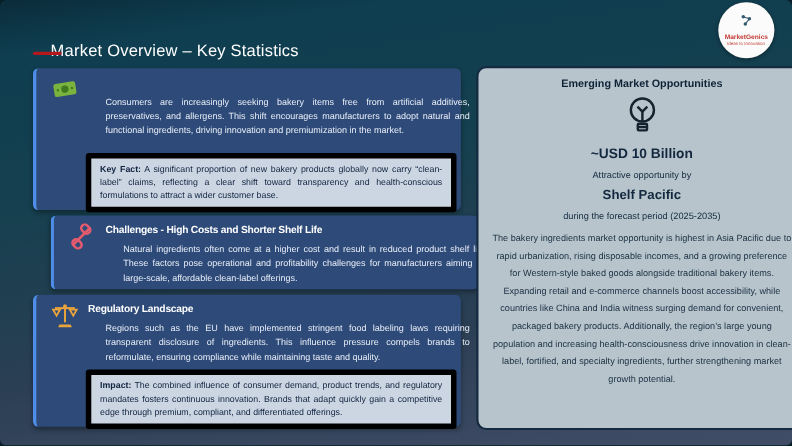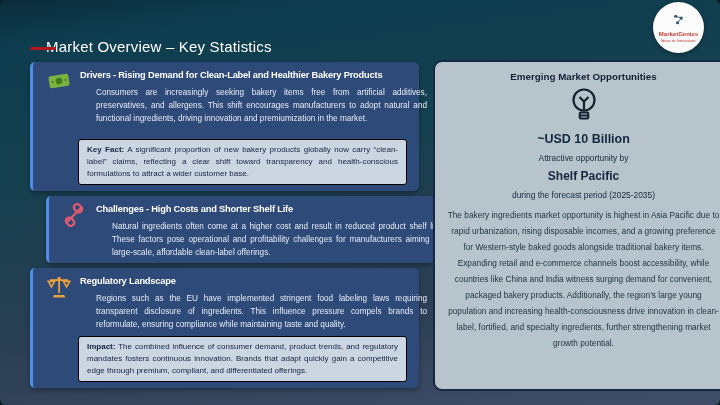--- a/index.html
+++ b/index.html
@@ -21,21 +21,21 @@
   .panel{position:absolute;left:30px;width:386px;background:#2d4a78;border-left:3px solid #4e8ee8;
     border-radius:5px;box-shadow:0 2px 5px rgba(0,0,0,.35);}
   .panel-1{top:62px;height:129px;}
   .panel-2{top:196px;height:67px;margin-left:16px;}
   .panel-3{top:268px;height:120px;}
   .panel-icon{position:absolute;left:13px;top:7px;width:26px;height:24px;}
   .panel-title{position:absolute;left:47px;top:8px;margin:0;font-size:9.3px;font-weight:bold;color:#ffffff;
     letter-spacing:-.2px;white-space:nowrap;}
   .panel-body{position:absolute;left:63px;top:25px;width:331px;margin:0;font-size:8.2px;line-height:1.58;
     color:#e9eef8;text-align:justify;}
-  .callout{position:absolute;left:45px;width:311px;background:#ccd6e3;border:1px solid #000000;border-radius:3px;
+  .callout{position:absolute;left:45px;width:311px;background:#ccd6e3;border:5px solid #000000;border-radius:3px;
     padding:4px 8px;font-size:8px;line-height:1.5;color:#10233f;text-align:justify;}
   .callout-1{top:77px;}
   .callout-3{top:68px;}
   .callout b{font-weight:bold;}
   
   .opportunity-card{position:absolute;left:433px;top:60px;width:301px;height:331px;background:#b7c4cc;
     border:2px solid #142a40;border-radius:9px;box-sizing:border-box;color:#13283e;text-align:center;
     display:flex;flex-direction:column;align-items:center;}
   .card-title{margin:9px 0 0;font-size:9.8px;font-weight:bold;color:#0f2337;}
   .card-bulb{margin-top:4px;}
@@ -71,21 +71,20 @@
     <span class="panel-icon">
       <svg width="26" height="24" viewBox="0 0 26 24">
         <g transform="rotate(-9 13 12)">
           <rect x="3" y="6" width="20" height="12" rx="2" fill="#7ab33e"></rect>
           <circle cx="13" cy="12" r="3.3" fill="#3f7a1e"></circle>
           <rect x="5.6" y="11" width="1.8" height="2" fill="#3f7a1e"></rect>
           <rect x="18.6" y="11" width="1.8" height="2" fill="#3f7a1e"></rect>
         </g>
       </svg>
     </span>
-    <h2 class="panel-title">Drivers - Rising Demand for Clean-Label and Healthier Bakery Products</h2>
     <p class="panel-body">Consumers are increasingly seeking bakery items free from artificial additives, preservatives, and allergens. This shift encourages manufacturers to adopt natural and functional ingredients, driving innovation and premiumization in the market.</p>
     <div class="callout callout-1">
       <b>Key Fact:</b><span> A significant proportion of new bakery products globally now carry “clean-label” claims, reflecting a clear shift toward transparency and health-conscious formulations to attract a wider customer base.</span>
     </div>
   </section>
 
   <section class="panel panel-2">
     <span class="panel-icon">
       <svg width="24" height="24" viewBox="0 0 24 24" fill="none" stroke="#e25a6e" stroke-width="2.3" stroke-linecap="round">
         <rect x="11.5" y="2" width="9" height="6.5" rx="3.2" transform="rotate(45 16 5.2)"></rect>

